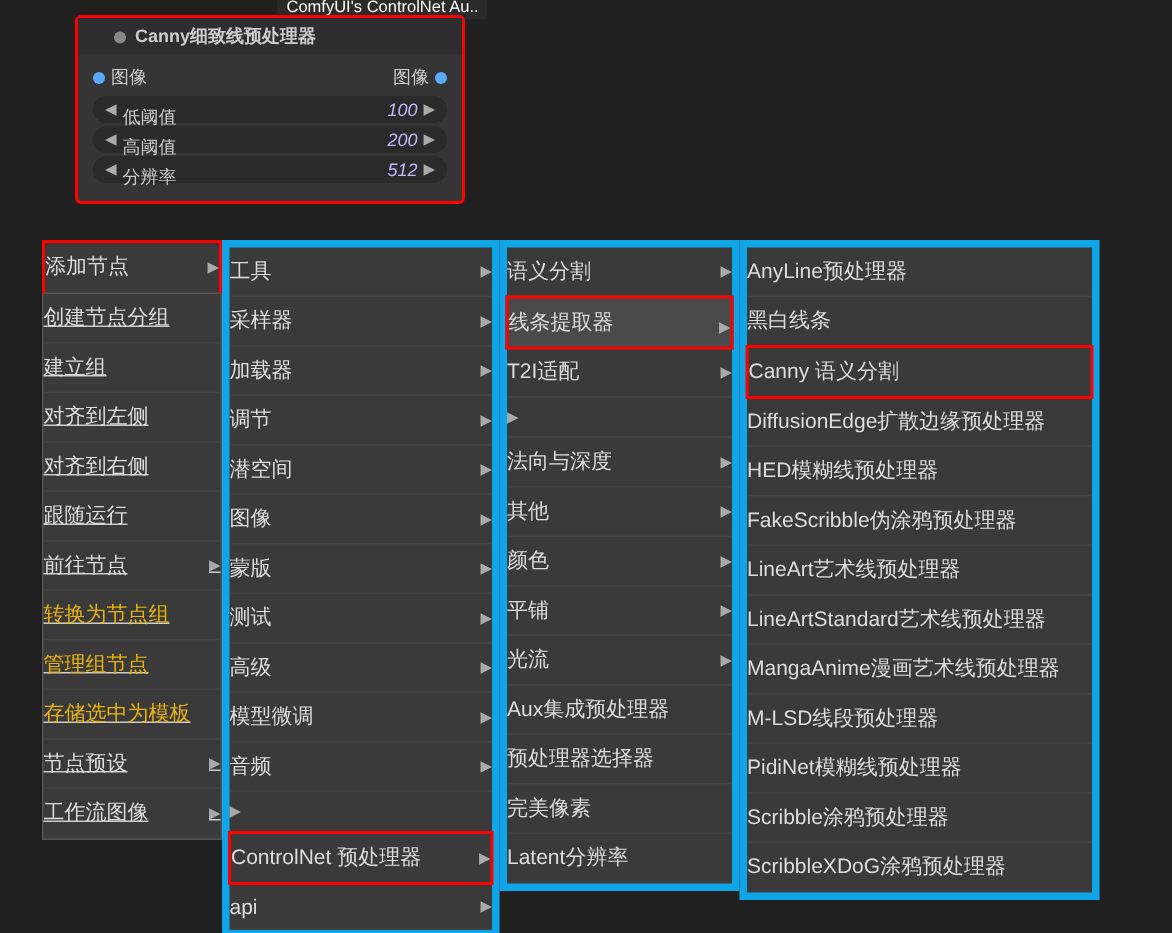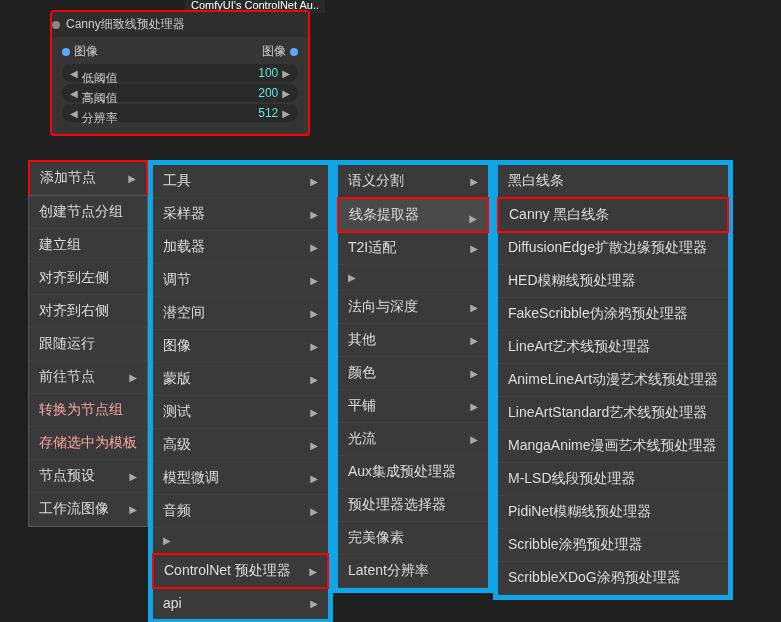--- a/index.html
+++ b/index.html
@@ -32,25 +32,26 @@
       left: 185px;
       background: #2a2a2a;
       color: #fff;
       font-size: 11px;
       padding: 2px 6px;
       border-radius: 2px 2px 0 0;
       white-space: nowrap;
     }
     .node-header {
       background: #2e2e2e;
-      padding: 4px 0;
+      padding: 4px 24px;
       display: flex;
       align-items: center;
       gap: 6px;
       font-size: 12px;
+      font-weight: bold;
     }
     .node-header .dot {
       width: 8px;
       height: 8px;
       border-radius: 50%;
       background: #888;
     }
     .node-body {
       padding: 6px 10px 10px;
     }
@@ -88,57 +89,58 @@
       cursor: pointer;
       user-select: none;
     }
     .widget-label {
       flex: 1;
       margin-left: 4px;
       margin-top: 11px;
     }
     .widget-value {
       margin-right: 4px;
-      color: #5eead4;
+      color: #c4b5fd;
+      font-style: italic;
     }
 
     .menu-container {
       position: absolute;
       top: 160px;
       left: 28px;
       display: flex;
       align-items: flex-start;
     }
     .menu-col {
       background: #3a3a3a;
       border: 5px solid #0ea5e9;
       min-width: 120px;
     }
     .menu-col.col1 { min-width: 120px; border: 2px solid #ff0000; border-bottom: 1px solid #555; }
     .menu-col.col2 { min-width: 185px; }
     .menu-col.col3 { min-width: 160px; }
     .menu-col.col4 { min-width: 240px; }
 
     .menu-item {
-      padding: 7px 10px;
+      padding: 7px 0;
       display: flex;
       justify-content: space-between;
       align-items: center;
       border-bottom: 1px solid rgba(80,80,80,0.3);
       cursor: pointer;
       white-space: nowrap;
       font-size: 14px;
       color: #ddd;
     }
     .menu-item.hovered {
       background: #4a4a4a;
       align-items: flex-end;
     }
     .menu-item.disabled {
-      color: #fca5a5;
+      color: #eab308;
       text-align: center;
     }
     .menu-item .chev {
       color: #aaa;
       font-size: 10px;
     }
     .menu-item.highlighted {
       border: 2px solid #ff0000;
       margin: -1px;
     }
@@ -161,20 +163,21 @@
     }
     .badge.b1 { background: #3b82f6; }
     .badge.b2 { background: #444; }
     .badge.b3 { background: #444; }
     .badge.b4 { background: #444; }
 
     .col-rest {
       background: #3a3a3a;
       border: 1px solid #555;
       border-top: none;
+      text-decoration: underline;
     }
   </style>
 </head>
 <body>
 
 <div class="node-tab">ComfyUI's ControlNet Au..</div>
 
 <div class="node-panel">
   <div class="node-header">
     <span class="dot"></span>
@@ -239,20 +242,23 @@
           <span>跟随运行</span>
         </div>
         <div class="menu-item">
           <span>前往节点</span>
           <span class="chev">▶</span>
         </div>
         <div class="menu-item disabled">
           <span>转换为节点组</span>
         </div>
         <div class="menu-item disabled">
+          <span>管理组节点</span>
+        </div>
+        <div class="menu-item disabled">
           <span>存储选中为模板</span>
         </div>
         <div class="menu-item">
           <span>节点预设</span>
           <span class="chev">▶</span>
         </div>
         <div class="menu-item">
           <span>工作流图像</span>
           <span class="chev">▶</span>
         </div>
@@ -360,39 +366,39 @@
       </div>
       <div class="menu-item">
         <span>完美像素</span>
       </div>
       <div class="menu-item">
         <span>Latent分辨率</span>
       </div>
     </div>
   <div class="menu-col col4" id="menu4">
       <div class="menu-item">
+        <span>AnyLine预处理器</span>
+      </div>
+      <div class="menu-item">
         <span>黑白线条</span>
       </div>
       <div class="menu-item highlighted">
-        <span>Canny 黑白线条</span>
+        <span>Canny 语义分割</span>
       </div>
       <div class="menu-item">
         <span>DiffusionEdge扩散边缘预处理器</span>
       </div>
       <div class="menu-item">
         <span>HED模糊线预处理器</span>
       </div>
       <div class="menu-item">
         <span>FakeScribble伪涂鸦预处理器</span>
       </div>
       <div class="menu-item">
         <span>LineArt艺术线预处理器</span>
-      </div>
-      <div class="menu-item">
-        <span>AnimeLineArt动漫艺术线预处理器</span>
       </div>
       <div class="menu-item">
         <span>LineArtStandard艺术线预处理器</span>
       </div>
       <div class="menu-item">
         <span>MangaAnime漫画艺术线预处理器</span>
       </div>
       <div class="menu-item">
         <span>M-LSD线段预处理器</span>
       </div>

